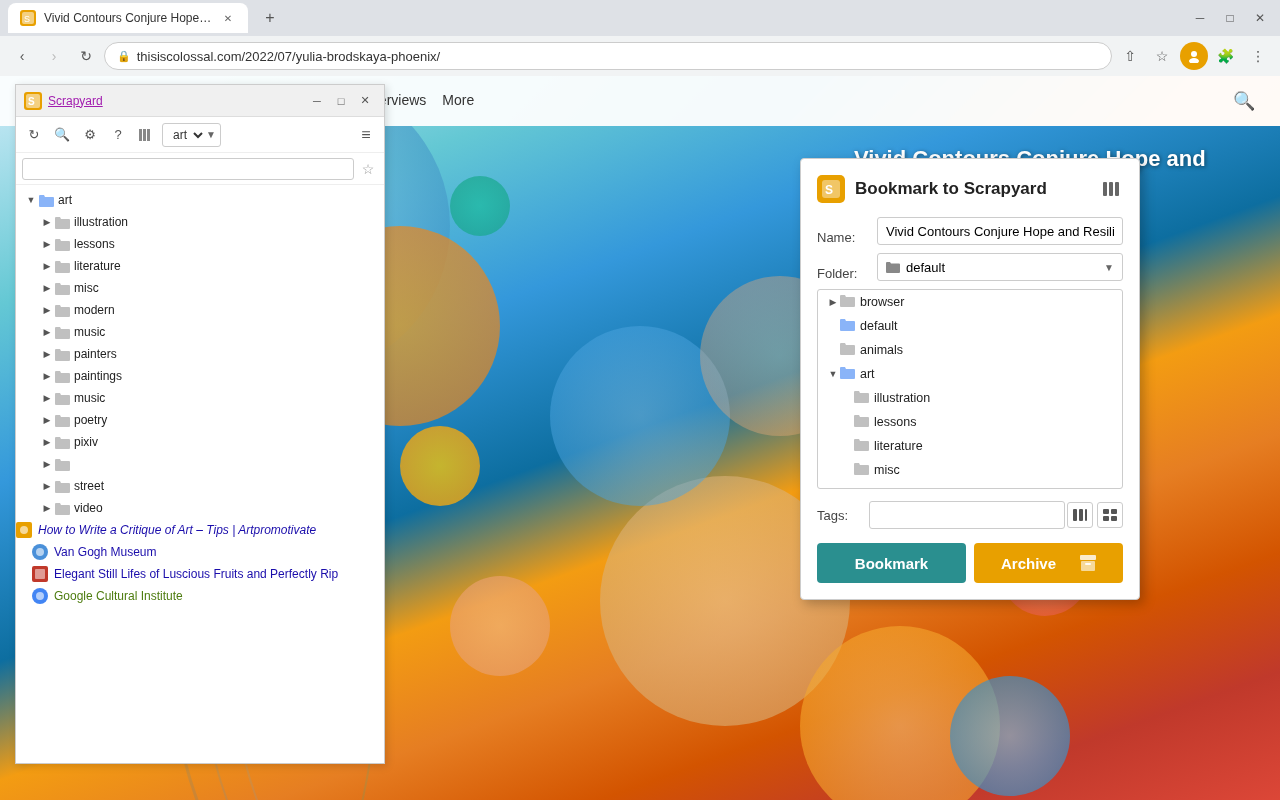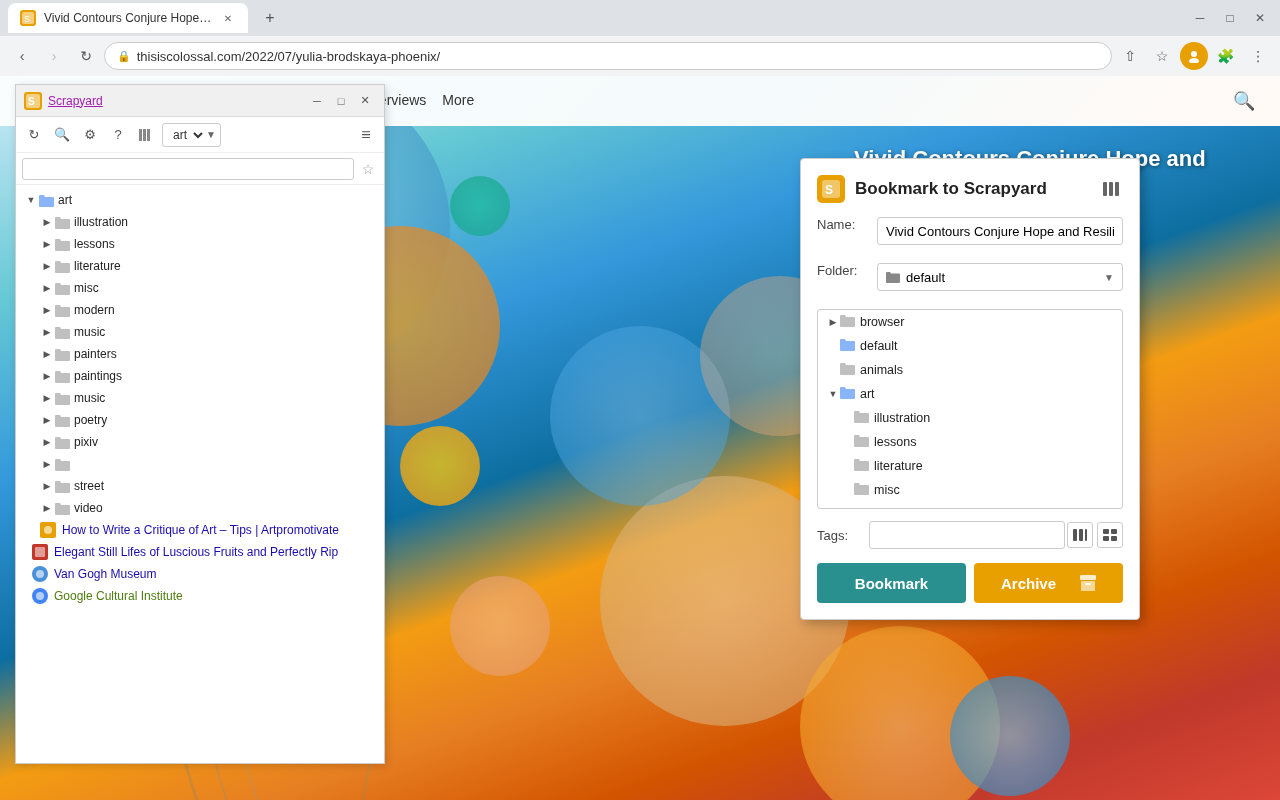--- a/index.html
+++ b/index.html
@@ -55,21 +55,21 @@
     .indent-0 { padding-left: 8px; }
     .indent-1 { padding-left: 24px; }
 
     
     .bookmark-popup { width: 340px; background: #fff; border: 1px solid #ccc; box-shadow: 4px 4px 12px rgba(0,0,0,0.25); position: absolute; left: 800px; top: 82px; z-index: 200; border-radius: 4px; padding: 16px; }
     .bp-header { display: flex; align-items: center; gap: 10px; margin-bottom: 14px; }
     .bp-favicon { width: 28px; height: 28px; background: #e8a000; border-radius: 5px; display: flex; align-items: center; justify-content: center; flex-shrink: 0; }
     .bp-title { font-size: 17px; font-weight: 600; color: #222; flex: 1; }
     .bp-icon-btn { width: 24px; height: 24px; display: flex; align-items: center; justify-content: center; color: #555; cursor: pointer; }
 
-    .bp-field { display: flex; align-items: flex-start; margin-bottom: 18px; gap: 10px; }
+    .bp-field { display: flex; align-items: flex-end; margin-bottom: 8px; gap: 10px; }
     .bp-label { font-size: 13px; color: #444; width: 50px; flex-shrink: 0; }
     .bp-input { flex: 1; height: 28px; border: 1px solid #ccc; border-radius: 3px; padding: 0 8px; font-size: 13px; outline: none; }
     .bp-select-wrap { flex: 1; position: relative; display: flex; align-items: center; }
 
     .bp-tree-container { border: 1px solid #ccc; border-radius: 3px; height: 200px; overflow-y: auto; margin-bottom: 12px; }
     .bp-tree-item { display: flex; align-items: center; padding: 3px 8px; cursor: pointer; font-size: 12.5px; color: #222; min-height: 24px; }
     .bp-tree-toggle { width: 14px; display: flex; align-items: center; justify-content: center; font-size: 9px; color: #555; }
     .bp-tree-folder { font-size: 14px; margin-right: 5px; }
     .bp-tree-label { flex: 1; }
     .bp-indent-0 { padding-left: 8px; }
@@ -368,43 +368,43 @@
       <div class="tree-item indent-1">
         <span class="tree-toggle">▶</span>
         <span class="tree-icon-svg">
           <svg width="15" height="13" viewBox="0 0 15 13">
               <path d="M0 2 Q0 1 1 1 L5 1 L6 3 L14 3 Q15 3 15 4 L15 12 Q15 13 14 13 L1 13 Q0 13 0 12 Z" fill="#c0c0c0"></path>
             </svg>
         </span>
         <span class="tree-label">video</span>
       </div>
 
-      <div class="tree-link-item indent-0" style="padding-left:24px;">
+      <div class="tree-link-item indent-0" style="padding-left:0;font-style:italic;">
         <div style="width:16px;height:16px;background:#e8a000;border-radius:2px;margin-right:6px;flex-shrink:0;display:flex;align-items:center;justify-content:center;">
           <svg width="10" height="10">
               <circle cx="5" cy="5" r="4" fill="#fff" opacity="0.6"></circle>
             </svg>
         </div>
         <span style="font-size:12px;color:#1a0dab;overflow:hidden;white-space:nowrap;text-overflow:ellipsis;">How to Write a Critique of Art – Tips | Artpromotivate</span>
+      </div>
+      <div class="tree-link-item indent-0" style="padding-left:16px;">
+        <div style="width:16px;height:16px;background:#4a90d9;border-radius:50%;margin-right:6px;flex-shrink:0;display:flex;align-items:center;justify-content:center;">
+          <svg width="10" height="10">
+              <circle cx="5" cy="5" r="4" fill="#fff" opacity="0.6"></circle>
+            </svg>
+        </div>
+        <span style="font-size:12px;color:#1a0dab;">Van Gogh Museum</span>
       </div>
       <div class="tree-link-item indent-0" style="padding-left:16px;">
         <div style="width:16px;height:16px;background:#c0392b;border-radius:2px;margin-right:6px;flex-shrink:0;display:flex;align-items:center;justify-content:center;">
           <svg width="10" height="10">
               <rect width="10" height="10" rx="1" fill="#fff" opacity="0.5"></rect>
             </svg>
         </div>
         <span style="font-size:12px;color:#1a0dab;overflow:hidden;white-space:nowrap;text-overflow:ellipsis;">Elegant Still Lifes of Luscious Fruits and Perfectly Rip</span>
-      </div>
-      <div class="tree-link-item indent-0" style="padding-left:16px;">
-        <div style="width:16px;height:16px;background:#4a90d9;border-radius:50%;margin-right:6px;flex-shrink:0;display:flex;align-items:center;justify-content:center;">
-          <svg width="10" height="10">
-              <circle cx="5" cy="5" r="4" fill="#fff" opacity="0.6"></circle>
-            </svg>
-        </div>
-        <span style="font-size:12px;color:#1a0dab;">Van Gogh Museum</span>
       </div>
       <div class="tree-link-item indent-0" style="padding-left:16px;">
         <div style="width:16px;height:16px;background:#4285f4;border-radius:50%;margin-right:6px;flex-shrink:0;display:flex;align-items:center;justify-content:center;">
           <svg width="10" height="10">
               <circle cx="5" cy="5" r="4" fill="#fff" opacity="0.6"></circle>
             </svg>
         </div>
         <span style="font-size:12px;color:#4d7c0f;">Google Cultural Institute</span>
       </div>
     </div>

